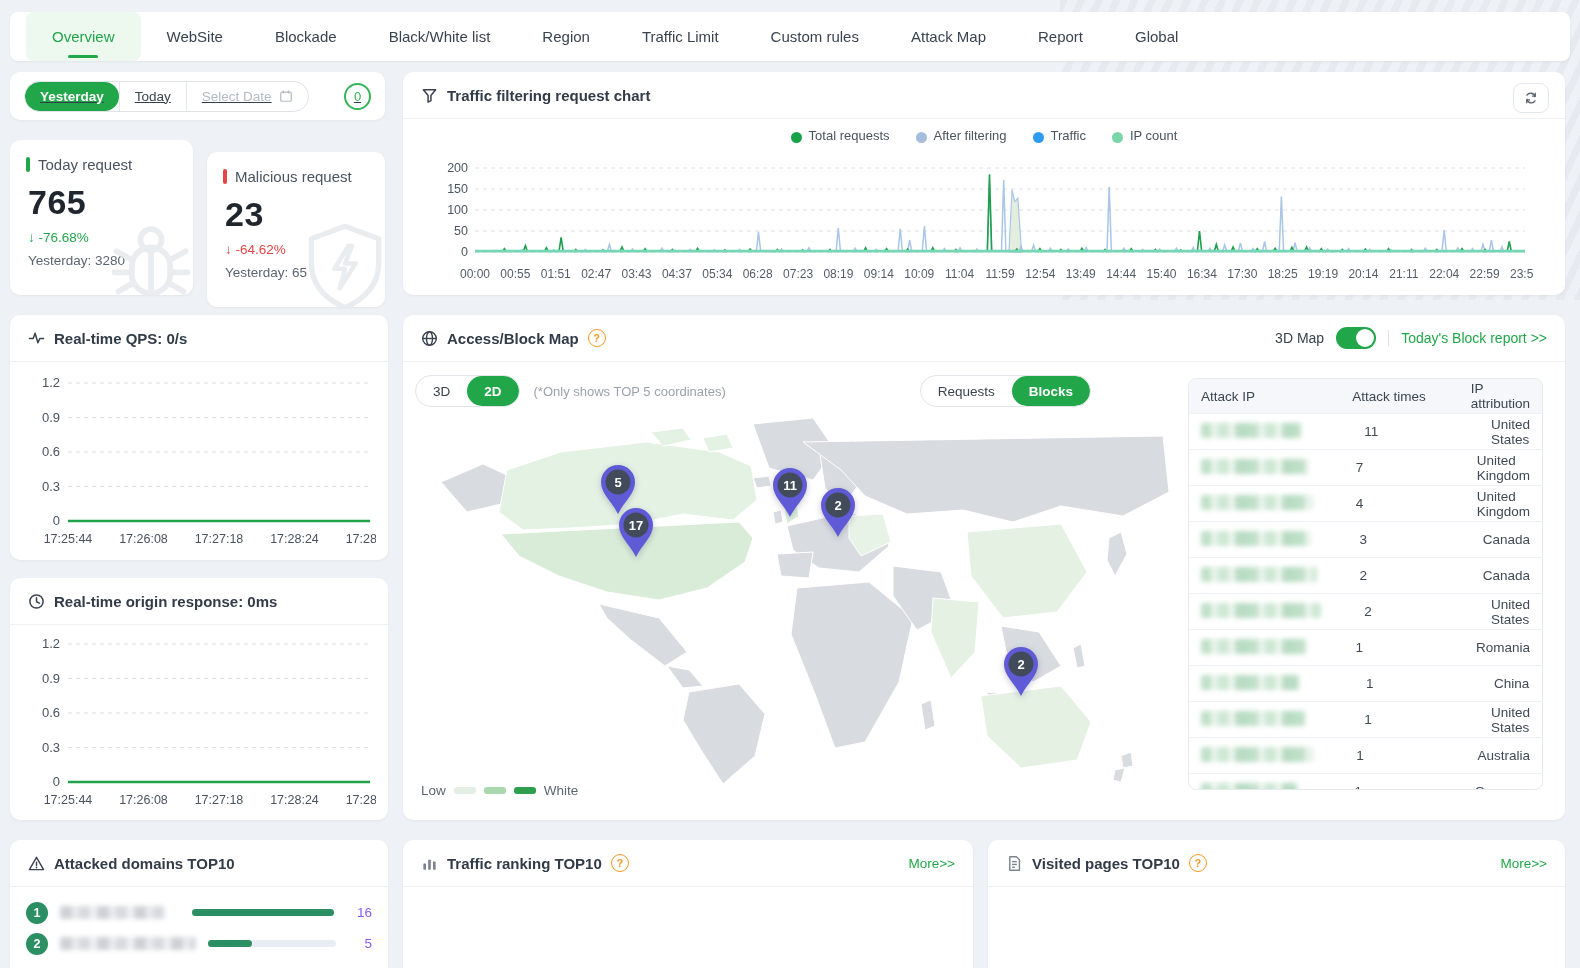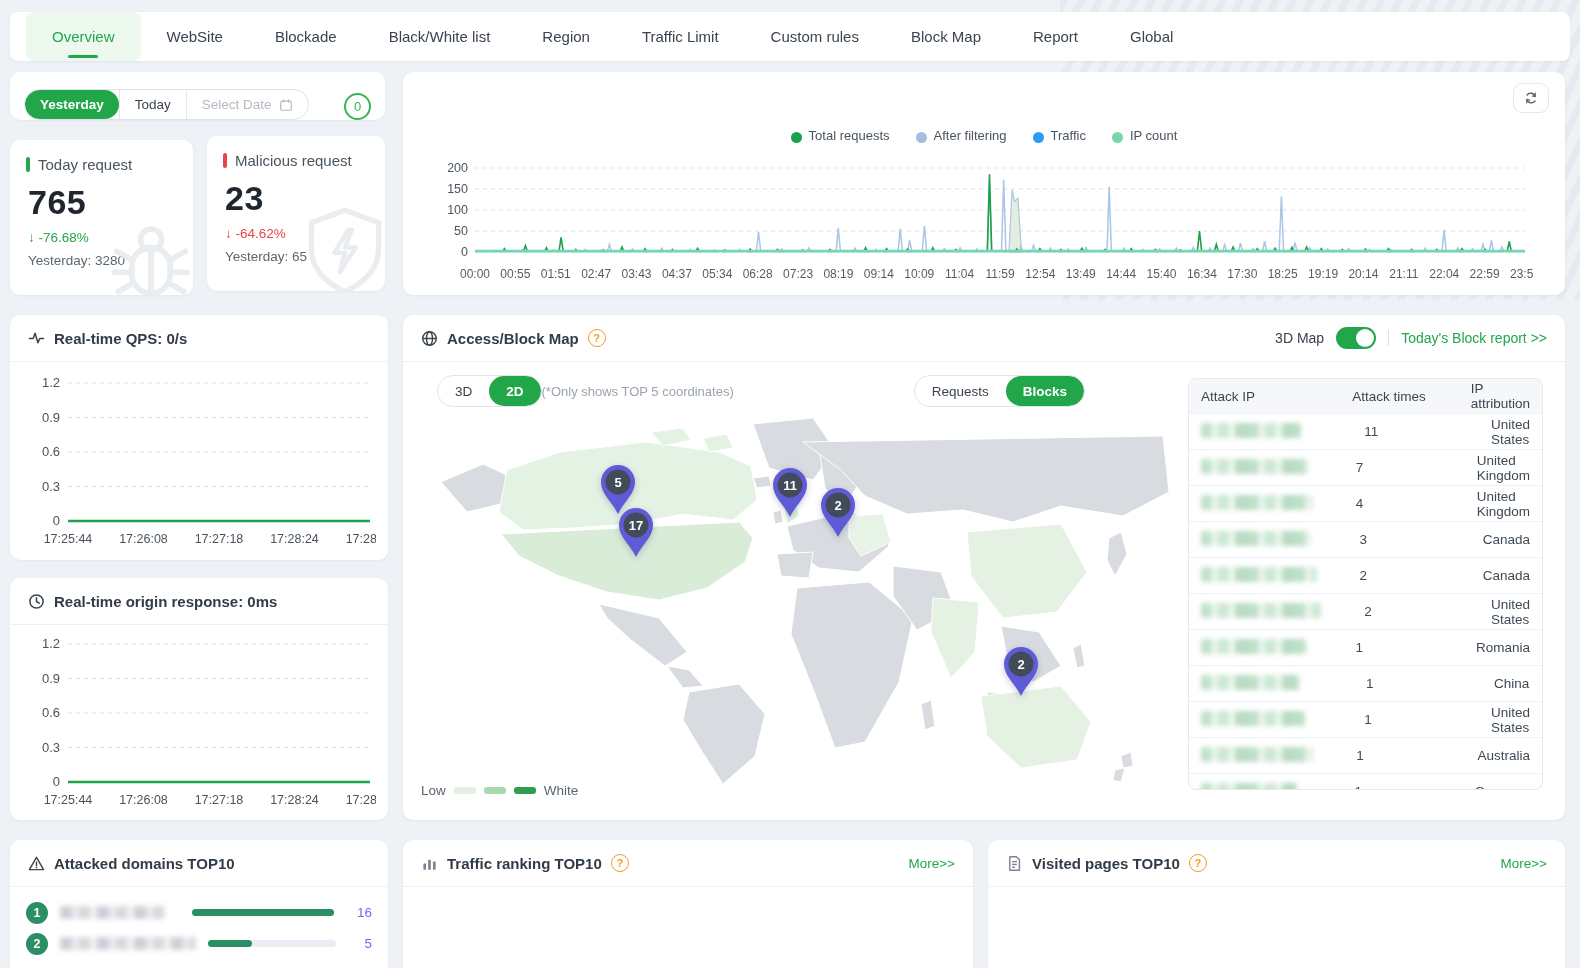--- a/index.html
+++ b/index.html
@@ -13,21 +13,21 @@
   .icon16 { width:17px; height:17px; flex:0 0 auto; display:inline-block; }
   .qmark { width:18px; height:18px; border:1.5px solid #f59a23; color:#f59a23; border-radius:50%;
     font-size:11px; font-weight:700; display:inline-flex; align-items:center; justify-content:center; }
   
   .nav { position:absolute; left:10px; top:12px; right:10px; height:49px; background:#fff; border-radius:8px;
     display:flex; align-items:stretch; padding-left:16px; box-shadow:0 1px 3px rgba(25,35,60,.05); }
   .tab { position:relative; display:flex; align-items:center; padding:0 26px; font-size:15px; color:#3a4450; cursor:pointer; }
   .tab.active { background:#edf8ef; color:#21a74a; border-radius:8px; }
   .tab.active::after { content:""; position:absolute; left:50%; transform:translateX(-50%); bottom:3px; width:30px; height:3px; background:#21a74a; border-radius:2px; }
   
-  .datebar { left:10px; top:72px; width:375px; height:48px; display:flex; align-items:flex-end; padding:0 14px; }
+  .datebar { left:10px; top:72px; width:375px; height:48px; display:flex; align-items:center; padding:0 14px;text-decoration:underline; }
   .seg { display:flex; align-items:center; border:1px solid #dfe3e8; border-radius:16px; height:31px; overflow:hidden; background:#fff; }
   .seg .si { display:flex; align-items:center; gap:7px; padding:0 15px; height:100%; font-size:13.5px; color:#3a4450; cursor:pointer; }
   .seg .si + .si { border-left:1px solid #e4e8ed; }
   .seg .si.on { background:#21a74a; color:#fff; border-radius:16px; font-weight:700; }
   .seg .si.ph { color:#b3bac3; }
   .badge0 { margin-left:auto; width:27px; height:27px; border:2px solid #35b558; color:#35b558; border-radius:50%;
     display:flex; align-items:center; justify-content:center; font-size:13px; }
   
   .stat { padding:16px 16px; overflow:hidden; }
   .stat .lb { display:flex; align-items:center; gap:8px; font-size:15px; color:#49545f;text-align:center; }
@@ -37,21 +37,21 @@
   .stat .yst { font-size:13.5px; color:#5c6672; margin-top:8px; margin-left:2px; }
   .stat .wm { position:absolute; right:-4px; bottom:-6px; opacity:.9; }
   
   .legend { position:absolute; left:0; right:0; top:56px; display:flex; justify-content:center; gap:26px; }
   .litem { display:flex; align-items:flex-end; gap:7px; font-size:13px; color:#4a545f; cursor:pointer; }
   .litem .dot { width:11px; height:11px; border-radius:50%; }
   .refresh { position:absolute; right:16px; top:11px; width:36px; height:30px; border:1px solid #e3e7ee; border-radius:9px;
     display:flex; align-items:center; justify-content:center; cursor:pointer; background:#fff; }
   svg text { font-family:"Liberation Sans","DejaVu Sans",sans-serif; }
   
-  .mapctl { position:absolute; left:34px; top:60px; display:flex; align-items:center; }
+  .mapctl { position:absolute; left:12px; top:60px; display:flex; align-items:center; gap:14px; }
   .pillseg { display:flex; border:1px solid #e1e5ea; border-radius:17px; height:32px; overflow:hidden; background:#fff; }
   .pillseg .pi { padding:0 17px; display:flex; align-items:center; font-size:13.5px; color:#39434e; cursor:pointer; }
   .pillseg .pi.on { background:#21a74a; color:#fff; border-radius:17px; font-weight:700; }
   .note { font-size:13px; color:#9aa3ad; }
   .maphead-r { display:flex; align-items:center; gap:12px; margin-left:auto; }
   .switch { width:40px; height:22px; background:#21a74a; border-radius:11px; position:relative; cursor:pointer; }
   .switch::after { content:""; position:absolute; right:2px; top:2px; width:18px; height:18px; background:#fff; border-radius:50%; }
   .greenlink { color:#21a74a; font-size:14px; cursor:pointer; }
   .vsep { width:1px; height:16px; background:#dcे2e8; background:#dce2e8; }
   .mapwrap { position:absolute; left:18px; top:88px; width:760px; height:382px; }
@@ -82,21 +82,21 @@
 <div class="stripes"></div>
 
 <div class="nav" id="nav-tabs">
     <div class="tab active">Overview</div>
     <div class="tab">WebSite</div>
     <div class="tab">Blockade</div>
     <div class="tab">Black/White list</div>
     <div class="tab">Region</div>
     <div class="tab">Traffic Limit</div>
     <div class="tab">Custom rules</div>
-    <div class="tab">Block Map</div>
+    <div class="tab">Attack Map</div>
     <div class="tab">Report</div>
     <div class="tab">Global</div>
   </div>
 
 <div class="panel datebar">
   <div class="seg">
     <div class="si on">Yesterday</div>
     <div class="si">Today</div>
     <div class="si ph">
       <span>Select Date</span>
@@ -123,35 +123,41 @@
       <path d="M14 30a10 10 0 0 1 20 0v4a10 10 0 0 1-20 0Z"></path>
     <line x1="24" y1="22" x2="24" y2="42"></line>
       <line x1="13" y1="26" x2="6" y2="22"></line>
       <line x1="13" y1="33" x2="5" y2="33"></line>
     <line x1="14" y1="39" x2="7" y2="43"></line>
       <line x1="35" y1="26" x2="42" y2="22"></line>
       <line x1="35" y1="33" x2="43" y2="33"></line>
       <line x1="34" y1="39" x2="41" y2="43"></line>
   </svg>
 </div>
-<div class="panel stat" style="left:207px;top:136px;width:178px;height:155px;">
+<div class="panel stat" style="left:207px;top:152px;width:178px;height:155px;">
   <div class="lb">
     <i id="acc-mal" style="background: rgb(230, 69, 69);"></i>
     <span>Malicious request</span>
   </div>
   <div class="num">23</div>
   <div class="chg" id="chg-mal" style="color: rgb(230, 69, 69);">↓ -64.62%</div>
   <div class="yst">Yesterday: 65</div>
   <svg class="wm" width="88" height="92" viewBox="0 0 48 52" fill="none" stroke="#e7ebef" stroke-width="3" stroke-linejoin="round">
     <path d="M24 3 43 10v14c0 12-8 20-19 25C13 44 5 36 5 24V10Z"></path>
     <path d="M26 14l-8 13h6l-3 11 9-14h-6l4-10Z" stroke-width="2.6"></path>
   </svg>
 </div>
 
 <div class="panel" style="left:403px;top:72px;width:1162px;height:223px;">
+  <div class="phead" style="border-bottom:1px solid #eef1f4;">
+    <svg class="icon16" viewBox="0 0 18 18" fill="none" stroke="#3a444f" stroke-width="1.6" stroke-linejoin="round">
+      <path d="M2.5 3h13l-5 6v5.5l-3 1.6V9Z"></path>
+    </svg>
+    <span class="ttl">Traffic filtering request chart</span>
+  </div>
   <div class="refresh">
     <svg width="16" height="16" viewBox="0 0 18 18" fill="none" stroke="#58626e" stroke-width="1.6" stroke-linecap="round">
       <path d="M4.5 10.5a5 5 0 0 0 9 1.8M13.5 7.5a5 5 0 0 0-9-1.8"></path>
       <path d="M13.8 3.6v3.2h-3.2M4.2 14.4v-3.2h3.2" stroke-width="1.4"></path>
     </svg>
   </div>
   <div class="legend" id="legend">
       <div class="litem">
         <span class="dot" style="background:#18a34b"></span>
         <span>Total requests</span>

